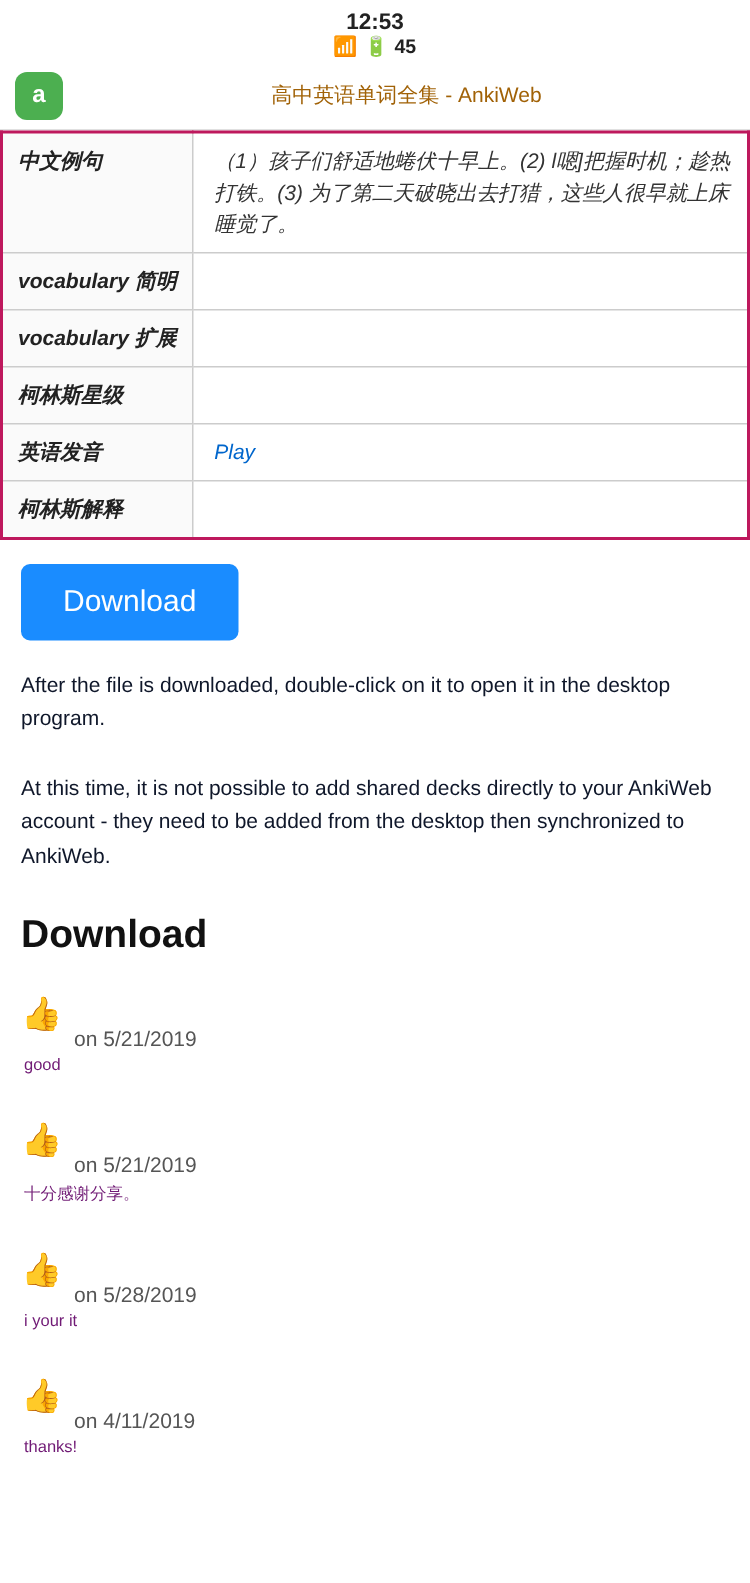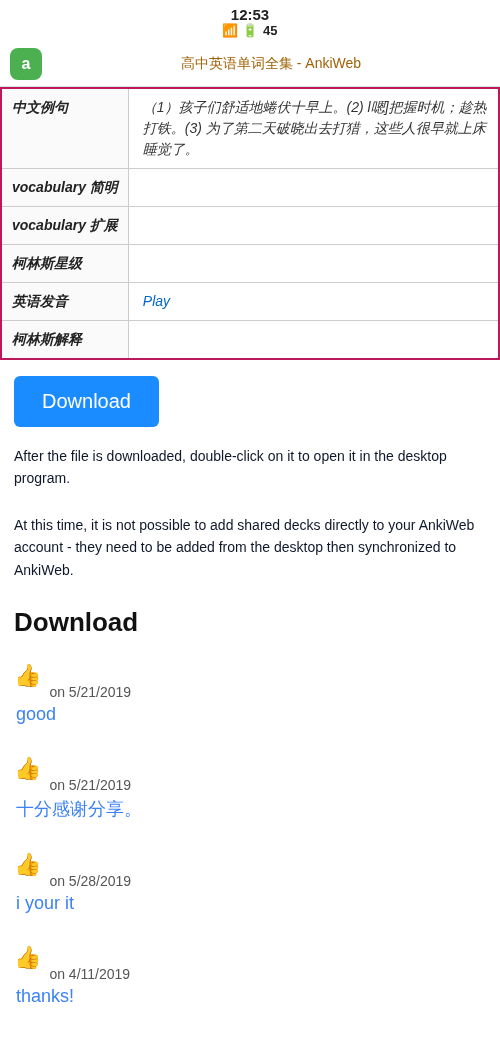--- a/index.html
+++ b/index.html
@@ -127,22 +127,22 @@
     }
     .thumbs-up-icon {
       font-size: 22px;
     }
     .review-date {
       font-size: 14px;
       color: #555;
       margin-top: 32px;
     }
     .review-text {
-      font-size: 18px;
-      color: #3b82f6;
+      font-size: 11px;
+      color: #701a75;
       margin-left: 0;
       padding-left: 2px;
     }
   </style>
 </head>
 <body>
 
 <div class="status-bar">
   <span class="status-time">12:53</span>
   <div class="status-icons">

